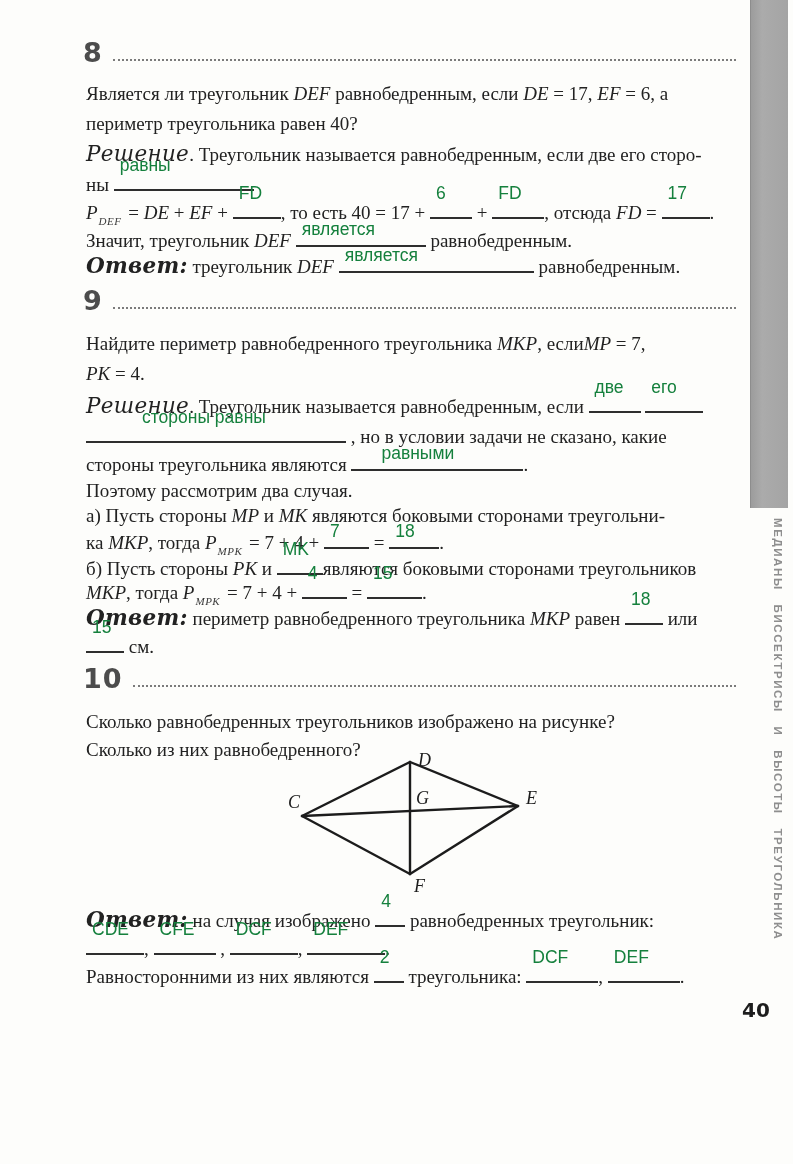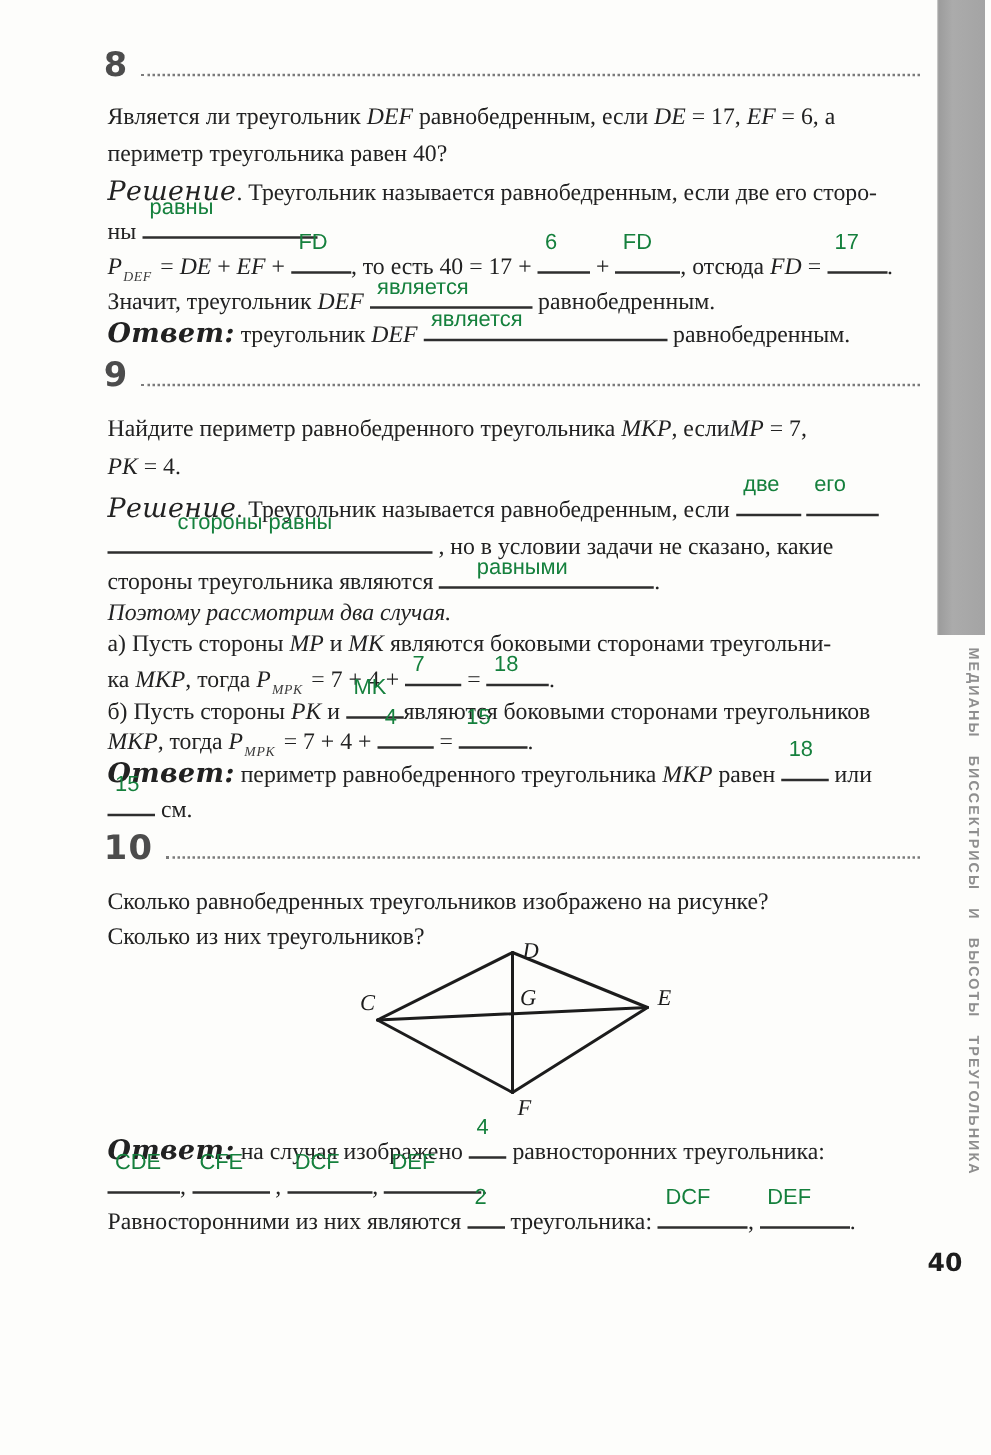--- a/index.html
+++ b/index.html
@@ -78,54 +78,54 @@
 
   <div class="phead" style="top:286px;">
     <span class="pnum">9</span>
     <span class="prule"></span>
   </div>
   <div class="line" style="top:330px;"><span class="t">Найдите периметр равнобедренного треугольника </span><span class="math">MKP</span><span class="t">, если</span><span class="math">MP</span><span class="t"> = 7,</span></div>
   <div class="line" style="top:360px;"><span class="math">PK</span><span class="t"> = 4.</span></div>
   <div class="line" style="top:392px;"><span class="script">Решение</span><span class="t">. Треугольник называется равнобедренным, если </span><span class="blank" style="min-width: 52px;"><span class="fill raised">две</span></span><span class="t"> </span><span class="blank" style="min-width: 58px;"><span class="fill raised">его</span></span></div>
   <div class="line" style="top:422px;"><span class="blank" style="min-width: 260px;"><span class="fill raised" style="left: 56px;">стороны равны</span></span><span class="t"> , но в условии задачи не сказано, какие</span></div>
   <div class="line" style="top:450px;"><span class="t">стороны треугольника являются </span><span class="blank" style="min-width: 172px;"><span class="fill" style="left: 30px;">равными</span></span><span class="t">.</span></div>
-  <div class="line" style="top:477px;font-style:italic;"><span class="t">Поэтому рассмотрим два случая.</span></div>
+  <div class="line" style="top:477px;"><span class="t">Поэтому рассмотрим два случая.</span></div>
   <div class="line" style="top:502px;"><span class="t">а) Пусть стороны </span><span class="math">MP</span><span class="t"> и </span><span class="math">MK</span><span class="t"> являются боковыми сторонами треугольни-</span></div>
   <div class="line" style="top:528px;"><span class="t">ка </span><span class="math">MKP</span><span class="t">, тогда </span><span class="math">P</span><span class="subscript">MPK</span><span class="t"> = 7 + 4 + </span><span class="blank" style="min-width: 45px;"><span class="fill">7</span></span><span class="t"> = </span><span class="blank" style="min-width: 50px;"><span class="fill">18</span></span><span class="t">.</span></div>
   <div class="line" style="top:554px;"><span class="t">б) Пусть стороны </span><span class="math">PK</span><span class="t"> и </span><span class="blank" style="min-width: 46px;"><span class="fill raised">MK</span></span><span class="t">являются боковыми сторонами треугольников</span></div>
   <div class="line" style="top:578px;"><span class="math">MKP</span><span class="t">, тогда </span><span class="math">P</span><span class="subscript">MPK</span><span class="t"> = 7 + 4 + </span><span class="blank" style="min-width: 45px;"><span class="fill raised">4</span></span><span class="t"> = </span><span class="blank" style="min-width: 55px;"><span class="fill raised">15</span></span><span class="t">.</span></div>
   <div class="line" style="top:604px;"><span class="script bold">Ответ:</span><span class="t"> периметр равнобедренного треугольника </span><span class="math">MKP</span><span class="t"> равен </span><span class="blank" style="min-width: 38px;"><span class="fill raised">18</span></span><span class="t"> или</span></div>
   <div class="line" style="top:632px;"><span class="blank" style="min-width: 38px;"><span class="fill raised">15</span></span><span class="t"> см.</span></div>
 
   <div class="phead" style="top:664px;">
     <span class="pnum">10</span>
     <span class="prule"></span>
   </div>
   <div class="line" style="top:708px;"><span class="t">Сколько равнобедренных треугольников изображено на рисунке?</span></div>
-  <div class="line" style="top:736px;"><span class="t">Сколько из них треугольников?</span></div>
+  <div class="line" style="top:736px;"><span class="t">Сколько из них равнобедренного?</span></div>
 
   <div class="figure">
     <svg width="256" height="146" viewBox="0 0 256 146">
       <g stroke="#1c1c1c" stroke-width="2.4" fill="none" stroke-linecap="round">
         <line x1="14" y1="66" x2="122" y2="12"></line>
         <line x1="122" y1="12" x2="230" y2="56"></line>
         <line x1="230" y1="56" x2="122" y2="124"></line>
         <line x1="122" y1="124" x2="14" y2="66"></line>
         <line x1="14" y1="66" x2="230" y2="56"></line>
         <line x1="122" y1="12" x2="122" y2="124"></line>
       </g>
       <text class="figlabel" x="130" y="16">D</text>
       <text class="figlabel" x="0" y="58">C</text>
       <text class="figlabel" x="238" y="54">E</text>
       <text class="figlabel" x="128" y="54">G</text>
       <text class="figlabel" x="126" y="142">F</text>
     </svg>
   </div>
 
-  <div class="line" style="top:906px;"><span class="script bold">Ответ:</span><span class="t"> на случая изображено </span><span class="blank" style="min-width: 30px;"><span class="fill raised">4</span></span><span class="t"> равносторонних треугольника:</span></div>
+  <div class="line" style="top:906px;"><span class="script bold">Ответ:</span><span class="t"> на случая изображено </span><span class="blank" style="min-width: 30px;"><span class="fill raised">4</span></span><span class="t"> равнобедренных треугольник:</span></div>
   <div class="line" style="top:934px;"><span class="blank" style="min-width: 58px;"><span class="fill raised">CDE</span></span><span class="t">, </span><span class="blank" style="min-width: 62px;"><span class="fill raised">CFE</span></span><span class="t"> , </span><span class="blank" style="min-width: 68px;"><span class="fill raised">DCF</span></span><span class="t">, </span><span class="blank" style="min-width: 78px;"><span class="fill raised">DEF</span></span><span class="t">.</span></div>
   <div class="line" style="top:962px;"><span class="t">Равносторонними из них являются </span><span class="blank" style="min-width: 30px;"><span class="fill raised">2</span></span><span class="t"> треугольника: </span><span class="blank" style="min-width: 72px;"><span class="fill raised">DCF</span></span><span class="t">, </span><span class="blank" style="min-width: 72px;"><span class="fill raised">DEF</span></span><span class="t">.</span></div>
 
   <div class="side-tab"></div>
   <div class="side-text">МЕДИАНЫ БИССЕКТРИСЫ И ВЫСОТЫ ТРЕУГОЛЬНИКА</div>
   <div class="page-number">40</div>
 
 </div>
 
 </body></html>

